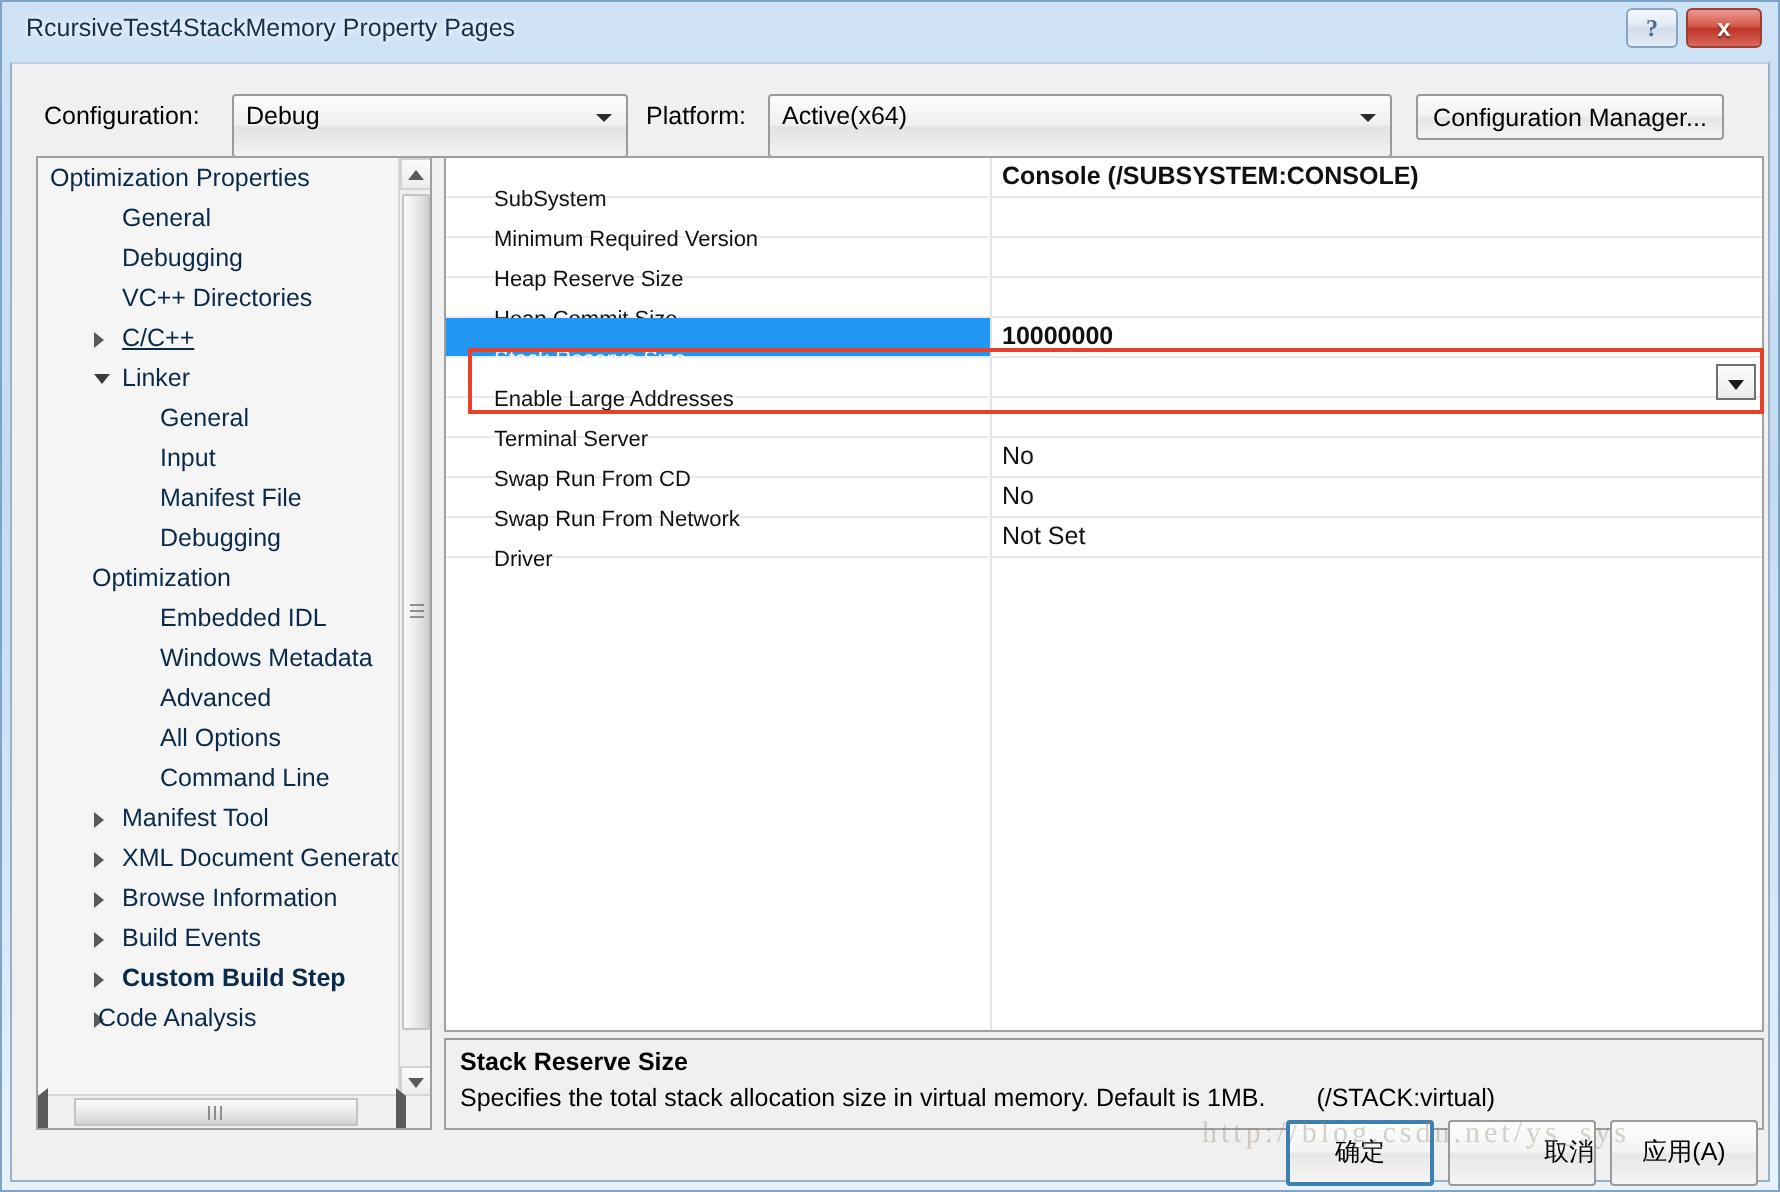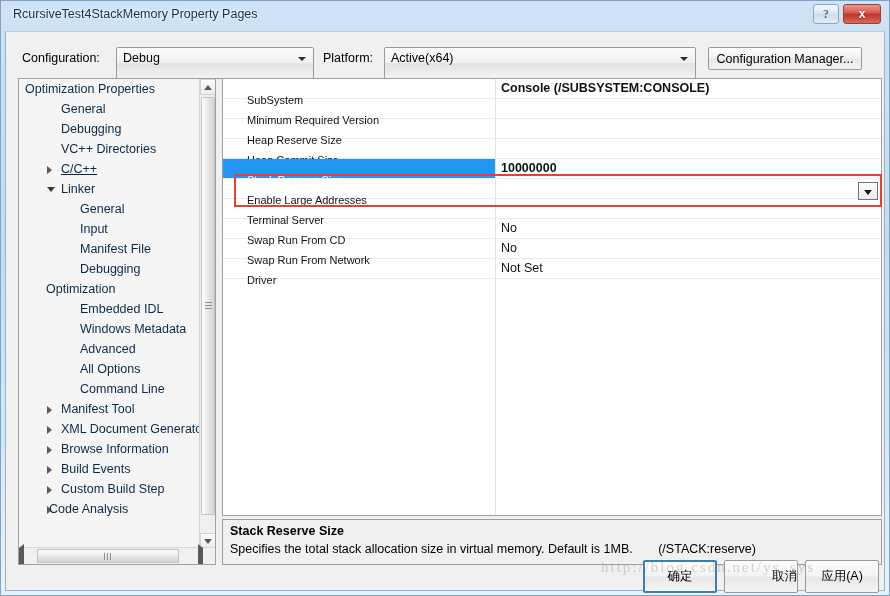--- a/index.html
+++ b/index.html
@@ -420,21 +420,21 @@
           <div class="tree-item"><span class="tree-label" style="margin-left: 27px;">Optimization</span></div>
           <div class="tree-item"><span class="tree-label" style="margin-left: 61px;">Embedded IDL</span></div>
           <div class="tree-item"><span class="tree-label" style="margin-left: 61px;">Windows Metadata</span></div>
           <div class="tree-item"><span class="tree-label" style="margin-left: 61px;">Advanced</span></div>
           <div class="tree-item"><span class="tree-label" style="margin-left: 61px;">All Options</span></div>
           <div class="tree-item"><span class="tree-label" style="margin-left: 61px;">Command Line</span></div>
           <div class="tree-item"><span class="tree-arrow collapsed" style="left: 28px;"></span><span class="tree-label" style="margin-left: 42px;">Manifest Tool</span></div>
           <div class="tree-item"><span class="tree-arrow collapsed" style="left: 28px;"></span><span class="tree-label" style="margin-left: 42px;">XML Document Generator</span></div>
           <div class="tree-item"><span class="tree-arrow collapsed" style="left: 28px;"></span><span class="tree-label" style="margin-left: 42px;">Browse Information</span></div>
           <div class="tree-item"><span class="tree-arrow collapsed" style="left: 28px;"></span><span class="tree-label" style="margin-left: 42px;">Build Events</span></div>
-          <div class="tree-item"><span class="tree-arrow collapsed" style="left: 28px;"></span><span class="tree-label" style="margin-left: 42px;">Custom Build Step</span></div>
+          <div class="tree-item"><span class="tree-arrow collapsed" style="left: 28px;"></span><span class="tree-label" style="margin-left: 42px; font-weight: bold;">Custom Build Step</span></div>
           <div class="tree-item"><span class="tree-arrow collapsed" style="left: 28px;"></span><span class="tree-label" style="margin-left: 30px;">Code Analysis</span></div>
         </div>
 
       <div id="tree-vscroll">
         <div class="sb-btn" style="top:0;">
             <span class="tri tri-up"></span>
           </div>
         <div id="tree-vscroll-thumb">
             <span class="grip"></span>
           </div>
@@ -510,21 +510,21 @@
         <span class="tri"></span>
       </div>
     </div>
 
     <div id="red-box"></div>
 
     <div id="desc-panel">
       <div id="desc-title">Stack Reserve Size</div>
       <div id="desc-body">
         <span>Specifies the total stack allocation size in virtual memory. Default is 1MB.</span>
-        <span id="desc-switch">(/STACK:reserve)</span>
+        <span id="desc-switch">(/STACK:virtual)</span>
       </div>
     </div>
 
     <button class="dlg-btn" id="btn-ok">确定</button>
     <button class="dlg-btn" id="btn-cancel">取消</button>
     <button class="dlg-btn" id="btn-apply">应用(A)</button>
 
   </div>
 
   <div id="watermark">http://blog.csdn.net/ys_sys</div>

